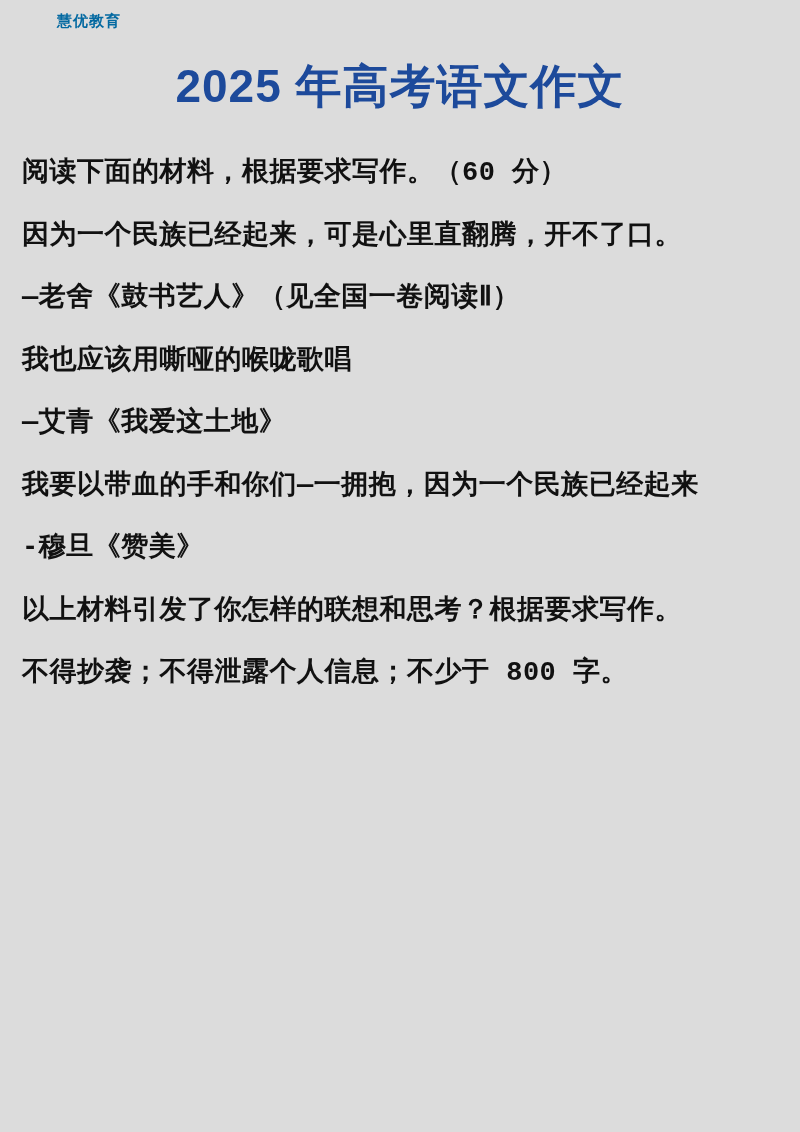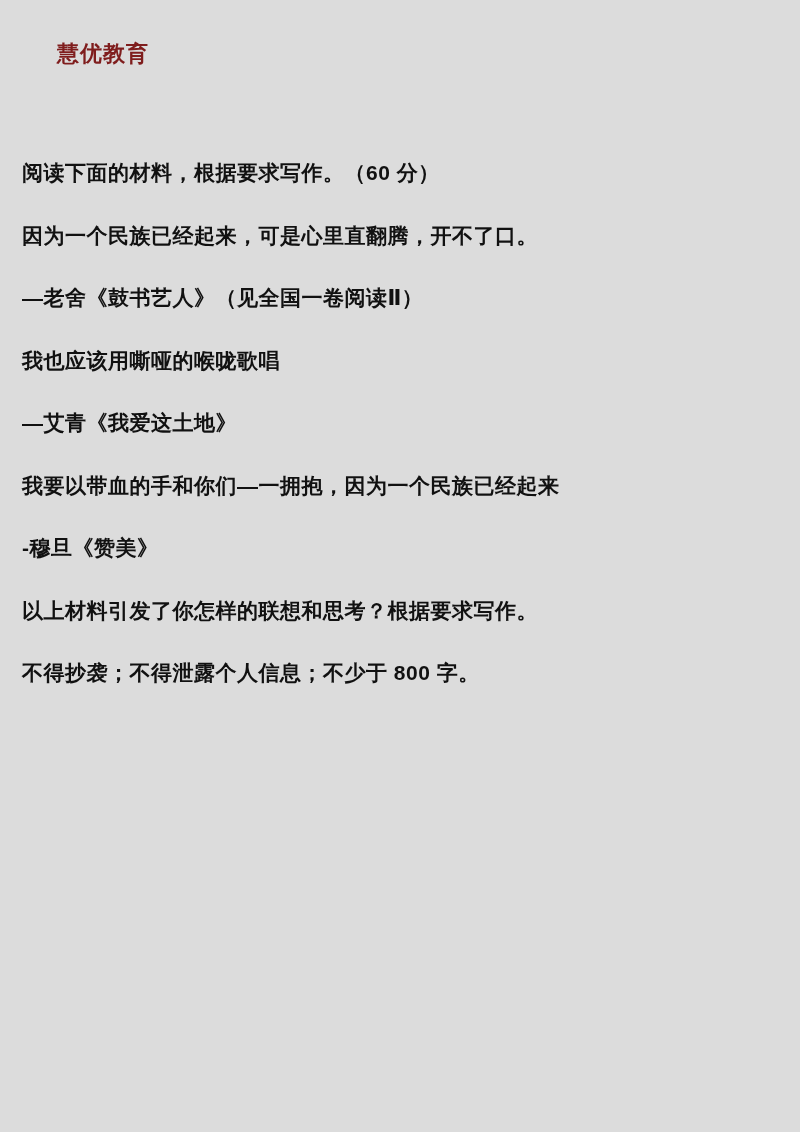--- a/index.html
+++ b/index.html
@@ -9,59 +9,60 @@
     overflow: hidden;
   }
   .page {
     position: relative;
     width: 800px; height: 1132px;
     background: #dcdcdc;
   }
   .logo {
     position: absolute;
     left: 57px; top: 12px;
-    font-size: 22px;
+    font-size: 15px;
     font-weight: 800;
-    color: #7f1d1d;
+    color: #0369a1;
     letter-spacing: 1px;
-    margin-top: 27px;
   }
   .title {
     position: absolute;
     left: 0; top: 56px;
     width: 100%;
     text-align: center;
     font-size: 46px;
     font-weight: 800;
     color: #1d4a9b;
     letter-spacing: 1px;
     white-space: nowrap;
   }
   .body-text {
     position: absolute;
     left: 22px; top: 142px;
     width: 766px;
   }
   .body-text .line {
     height: 62.5px;
     line-height: 62.5px;
-    font-size: 21px;
+    font-size: 27px;
     font-weight: 800;
     color: #111111;
     white-space: nowrap;
     letter-spacing: 0.5px;
+    font-family: Liberation Mono, monospace;
   }
 </style>
 </head>
 <body>
 
 <div class="page">
 
   <div class="logo">慧优教育</div>
 
+  <div class="title">2025 年高考语文作文</div>
 
   <div class="body-text">
     <div class="line">阅读下面的材料，根据要求写作。（60 分）</div>
     <div class="line">因为一个民族已经起来，可是心里直翻腾，开不了口。</div>
     <div class="line">—老舍《鼓书艺人》（见全国一卷阅读Ⅱ）</div>
     <div class="line">我也应该用嘶哑的喉咙歌唱</div>
     <div class="line">—艾青《我爱这土地》</div>
     <div class="line">我要以带血的手和你们—一拥抱，因为一个民族已经起来</div>
     <div class="line">-穆旦《赞美》</div>
     <div class="line">以上材料引发了你怎样的联想和思考？根据要求写作。</div>

